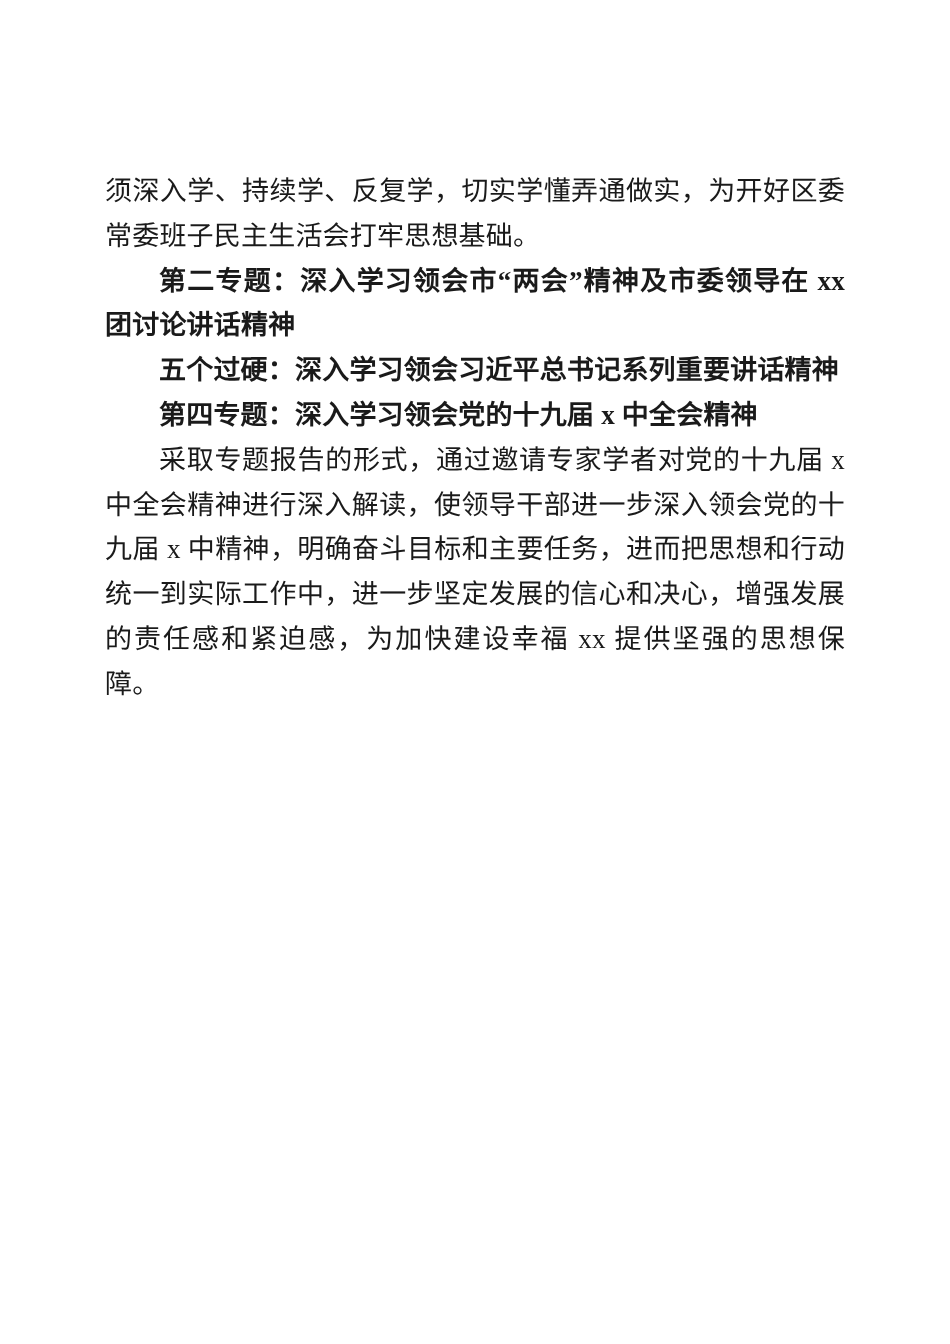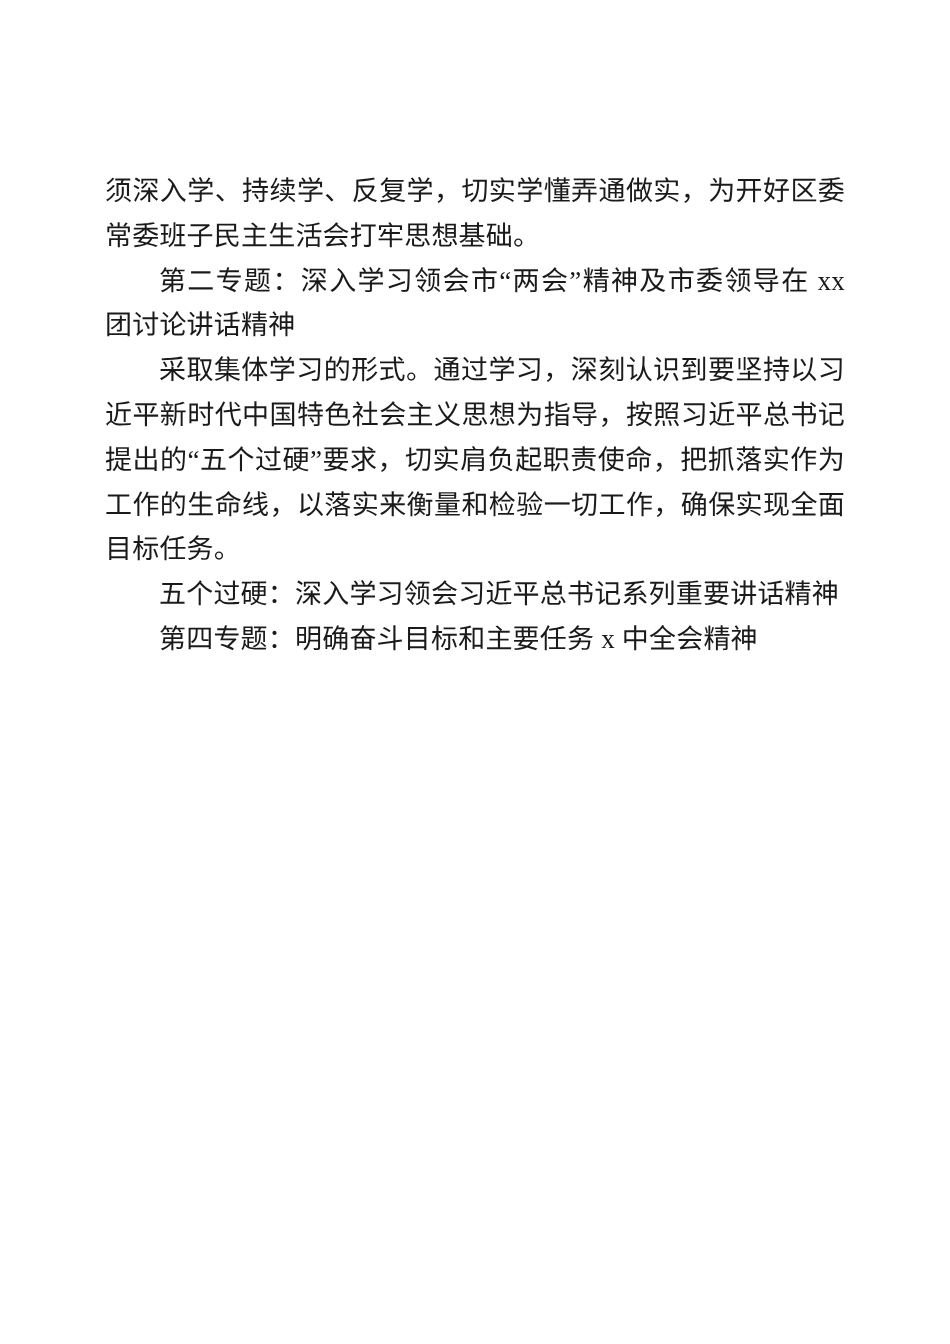--- a/index.html
+++ b/index.html
@@ -28,31 +28,31 @@
     line-height: 44.8px;
     text-align: justify;
     text-justify: inter-character;
     word-break: break-all;
     letter-spacing: 0.2px;
   }
   .indent {
     text-indent: 2em;
   }
   .heading {
-    font-weight: normal;
+    font-weight: bold;
   }
 </style>
 </head>
 <body>
 
 <main class="page">
   <p class="block">须深入学、持续学、反复学，切实学懂弄通做实，为开好区委常委班子民主生活会打牢思想基础。</p>
 
   <p class="block heading indent">第二专题：深入学习领会市“两会”精神及市委领导在 xx 团讨论讲话精神</p>
 
-  <p class="block indent">采取集体学习的形式。通过学习，深刻认识到要坚持以习近平新时代中国特色社会主义思想为指导，按照习近平总书记提出的“五个过硬”要求，切实肩负起职责使命，把抓落实作为工作的生命线，以落实来衡量和检验一切工作，确保实现全面目标任务。</p>
 
   <p class="block heading indent">五个过硬：深入学习领会习近平总书记系列重要讲话精神</p>
 
 
-  <p class="block heading indent">第四专题：明确奋斗目标和主要任务 x 中全会精神</p>
+  <p class="block heading indent">第四专题：深入学习领会党的十九届 x 中全会精神</p>
 
+  <p class="block indent">采取专题报告的形式，通过邀请专家学者对党的十九届 x 中全会精神进行深入解读，使领导干部进一步深入领会党的十九届 x 中精神，明确奋斗目标和主要任务，进而把思想和行动统一到实际工作中，进一步坚定发展的信心和决心，增强发展的责任感和紧迫感，为加快建设幸福 xx 提供坚强的思想保障。</p>
 </main>
 
 </body></html>

